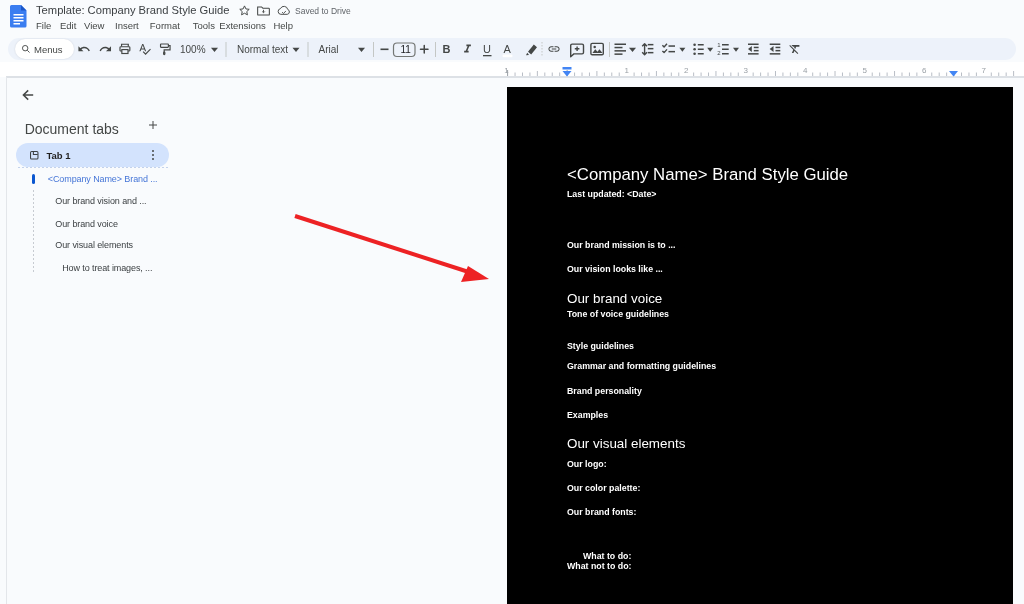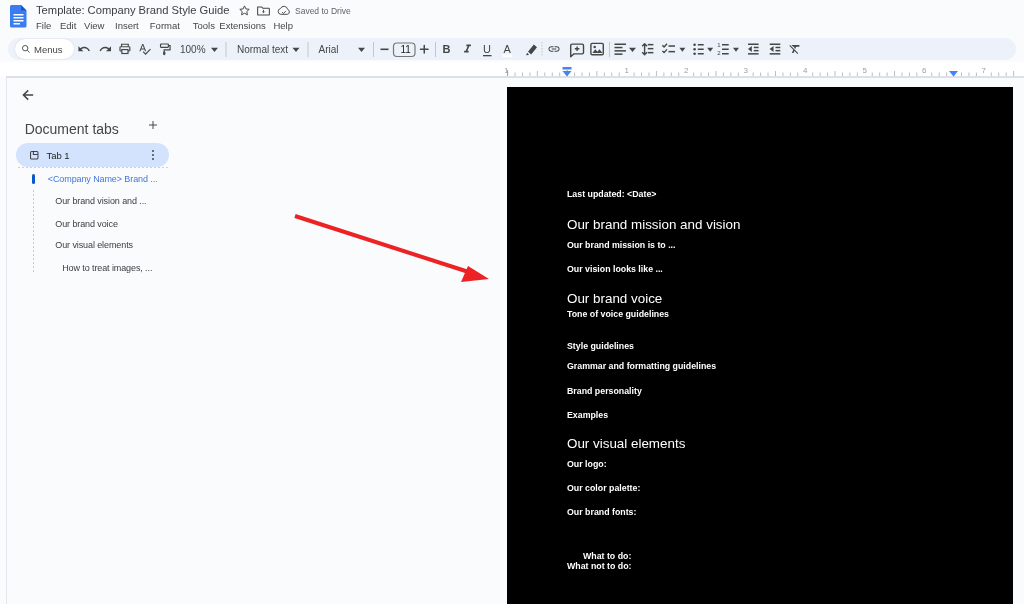--- a/index.html
+++ b/index.html
@@ -274,43 +274,43 @@
   <div class="abs sb" style="left:24.7px;top:121.2px;font-size:14px;font-weight:500;color:#444746">Document tabs</div>
   <svg class="abs" style="left:147px;top:119px" width="12" height="12" viewBox="0 0 24 24" fill="none" stroke="#444746" stroke-width="2">
     <path d="M12 4 v16 M4 12 h16"></path>
   </svg>
   <div class="abs" style="left:16px;top:142.5px;width:153px;height:24px;background:#d3e3fd;border-radius:12px;"></div>
   <div class="abs" style="left:18px;top:166.5px;width:150px;height:1px;background-image:repeating-linear-gradient(to right,#c3d2ec 0 2px,transparent 2px 4px);"></div>
   <svg class="abs" style="left:28.5px;top:149.5px" width="10.5" height="10.5" viewBox="0 0 24 24" fill="none" stroke="#3c4043" stroke-width="2.4">
     <rect x="3.5" y="3.5" width="17" height="17" rx="2.5"></rect>
     <path d="M10 4 v6.5 h10"></path>
   </svg>
-  <div class="abs" style="left:46.4px;top:150.1px;font-size:9.5px;font-weight:400;color:#1f1f1f">Tab 1</div>
+  <div class="abs" style="left:46.4px;top:150.1px;font-size:9.5px;font-weight:700;color:#1f1f1f">Tab 1</div>
   <div class="abs" style="left:152.2px;top:150.2px;">
     <div style="width:2.2px;height:2.2px;border-radius:50%;background:#444746;margin-bottom:1.6px;"></div>
     <div style="width:2.2px;height:2.2px;border-radius:50%;background:#444746;margin-bottom:1.6px;"></div>
     <div style="width:2.2px;height:2.2px;border-radius:50%;background:#444746;"></div>
   </div>
 
   <div class="abs" style="left:32px;top:174px;width:3px;height:10px;background:#0b57d0;border-radius:2px;"></div>
   <div class="abs" style="left:47.8px;top:173.5px;font-size:9px;letter-spacing:-0.1px;color:#4676d7;">&lt;Company Name&gt; Brand ...</div>
   <div class="abs" style="left:33px;top:190px;width:1px;height:82px;background-image:repeating-linear-gradient(to bottom,#c7cbd1 0 2px,transparent 2px 4px);"></div>
   <div class="abs" style="left:55.3px;top:196.1px;font-size:9px;letter-spacing:-0.1px;color:#3c4043;">Our brand vision and ...</div>
   <div class="abs" style="left:55.3px;top:218.7px;font-size:9px;letter-spacing:-0.1px;color:#3c4043;">Our brand voice</div>
   <div class="abs" style="left:55.3px;top:240.4px;font-size:9px;letter-spacing:-0.1px;color:#3c4043;">Our visual elements</div>
   <div class="abs" style="left:62.2px;top:262.5px;font-size:9px;letter-spacing:-0.1px;color:#3c4043;">How to treat images, ...</div>
 
   <svg class="abs" style="left:285px;top:205px" width="215" height="85" viewBox="0 0 215 85">
     <line x1="10" y1="11" x2="193" y2="70" stroke="#ed2224" stroke-width="4"></line>
     <path d="M204 74 L183 61 L176 77 Z" fill="#ed2224"></path>
   </svg>
 
   <div class="abs" id="page">
+    <div class="doc h1" style="left:60px;top:77.9px;">&lt;Company Name&gt; Brand Style Guide</div>
     <div class="doc b" style="left:60px;top:102.3px;">Last updated: &lt;Date&gt;</div>
-    <div class="doc h2" style="left:60px;top:130.2px;">Our brand mission and vision</div>
     <div class="doc b" style="left:60px;top:152.6px;">Our brand mission is to ...</div>
     <div class="doc b" style="left:60px;top:177.3px;">Our vision looks like ...</div>
     <div class="doc h2" style="left:60px;top:204px;">Our brand voice</div>
     <div class="doc b" style="left:60px;top:222px;">Tone of voice guidelines</div>
     <div class="doc b" style="left:60px;top:254px;text-align:center;">Style guidelines</div>
     <div class="doc b" style="left:60px;top:274.1px;">Grammar and formatting guidelines</div>
     <div class="doc b" style="left:60px;top:298.5px;text-align:right;">Brand personality</div>
     <div class="doc b" style="left:60px;top:322.7px;">Examples</div>
     <div class="doc h2" style="left:60px;top:349.3px;">Our visual elements</div>
     <div class="doc b" style="left:60px;top:371.6px;">Our logo:</div>

